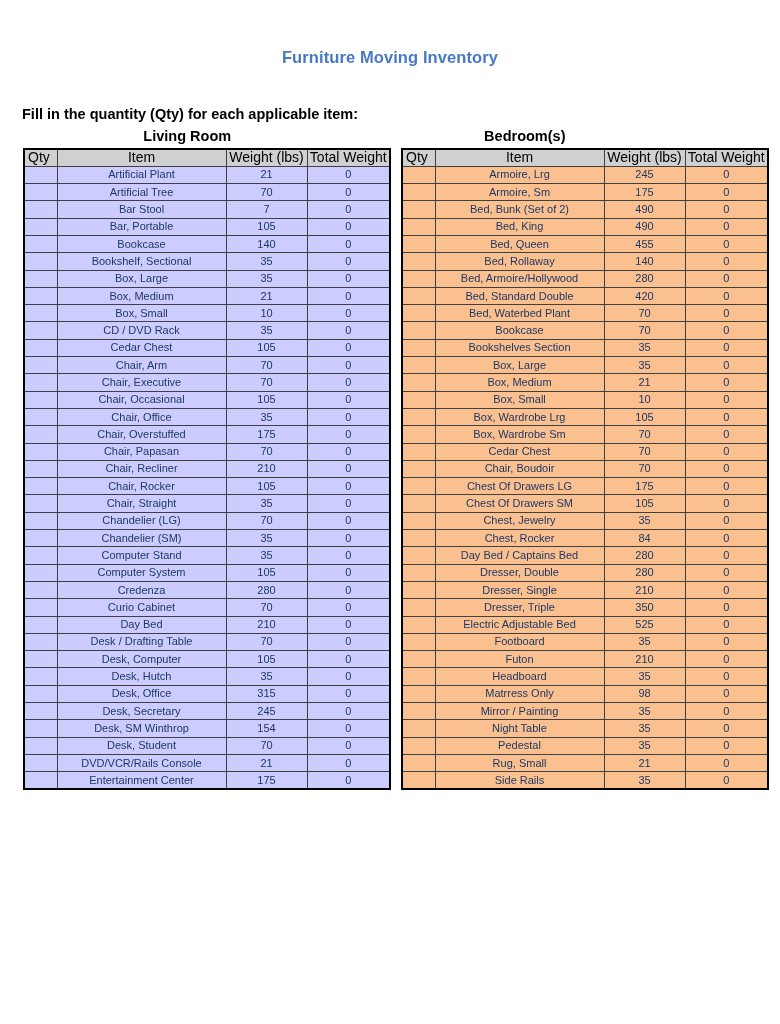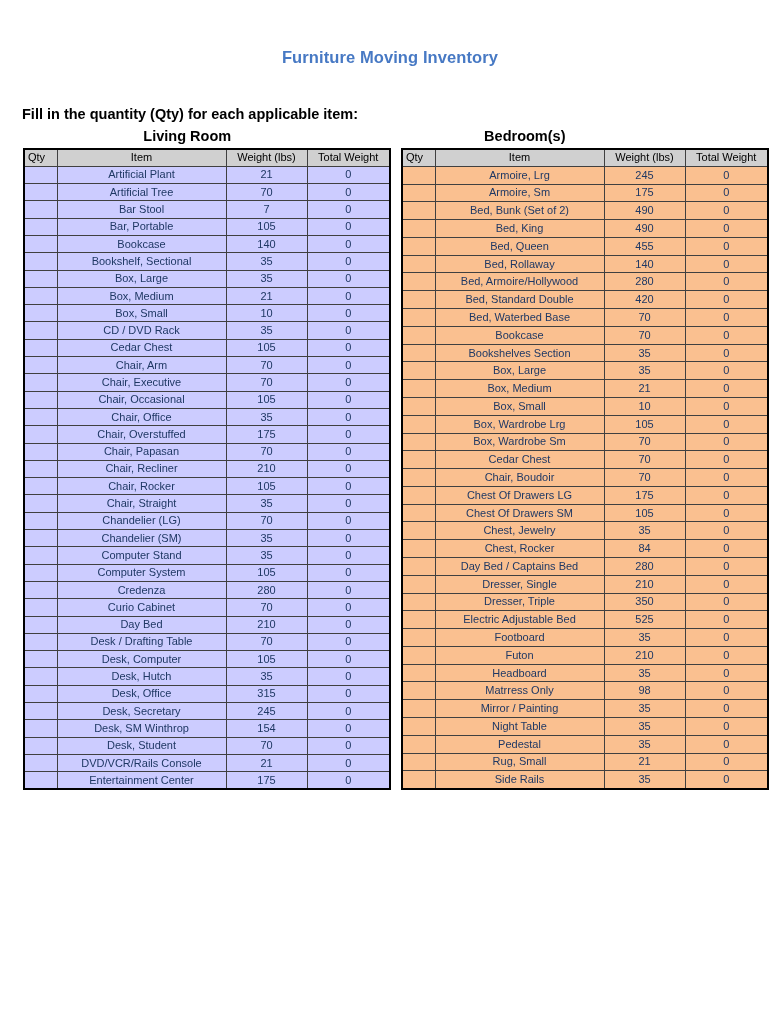--- a/index.html
+++ b/index.html
@@ -73,21 +73,21 @@
     height: 17.3px;
     padding: 0 2px;
     font-size: 11px;
     line-height: 13px;
     box-sizing: border-box;
   }
   .inv-table th {
     background: #d0d0d0;
     color: #000000;
     font-weight: normal;
-    font-size: 11px;
+    font-size: 14px;
     text-align: center;
   }
   th.col-qty { text-align: left; padding-left: 3px; }
 
   .col-qty   { width: 33px; }
   .col-item  { width: 169px; }
   .col-wt    { width: 81px; }
   .col-tot   { width: 83px; }
 
   .cell-item { text-align: center; }
@@ -399,21 +399,21 @@
           <td class="col-tot cell-num">0</td>
         </tr>
         <tr>
           <td class="col-qty cell-num"></td>
           <td class="col-item cell-item">Bed, Standard Double</td>
           <td class="col-wt cell-num">420</td>
           <td class="col-tot cell-num">0</td>
         </tr>
         <tr>
           <td class="col-qty cell-num"></td>
-          <td class="col-item cell-item">Bed, Waterbed Base</td>
+          <td class="col-item cell-item">Bed, Waterbed Plant</td>
           <td class="col-wt cell-num">70</td>
           <td class="col-tot cell-num">0</td>
         </tr>
         <tr>
           <td class="col-qty cell-num"></td>
           <td class="col-item cell-item">Bookcase</td>
           <td class="col-wt cell-num">70</td>
           <td class="col-tot cell-num">0</td>
         </tr>
         <tr>
@@ -489,20 +489,26 @@
           <td class="col-tot cell-num">0</td>
         </tr>
         <tr>
           <td class="col-qty cell-num"></td>
           <td class="col-item cell-item">Day Bed / Captains Bed</td>
           <td class="col-wt cell-num">280</td>
           <td class="col-tot cell-num">0</td>
         </tr>
         <tr>
           <td class="col-qty cell-num"></td>
+          <td class="col-item cell-item">Dresser, Double</td>
+          <td class="col-wt cell-num">280</td>
+          <td class="col-tot cell-num">0</td>
+        </tr>
+        <tr>
+          <td class="col-qty cell-num"></td>
           <td class="col-item cell-item">Dresser, Single</td>
           <td class="col-wt cell-num">210</td>
           <td class="col-tot cell-num">0</td>
         </tr>
         <tr>
           <td class="col-qty cell-num"></td>
           <td class="col-item cell-item">Dresser, Triple</td>
           <td class="col-wt cell-num">350</td>
           <td class="col-tot cell-num">0</td>
         </tr>

